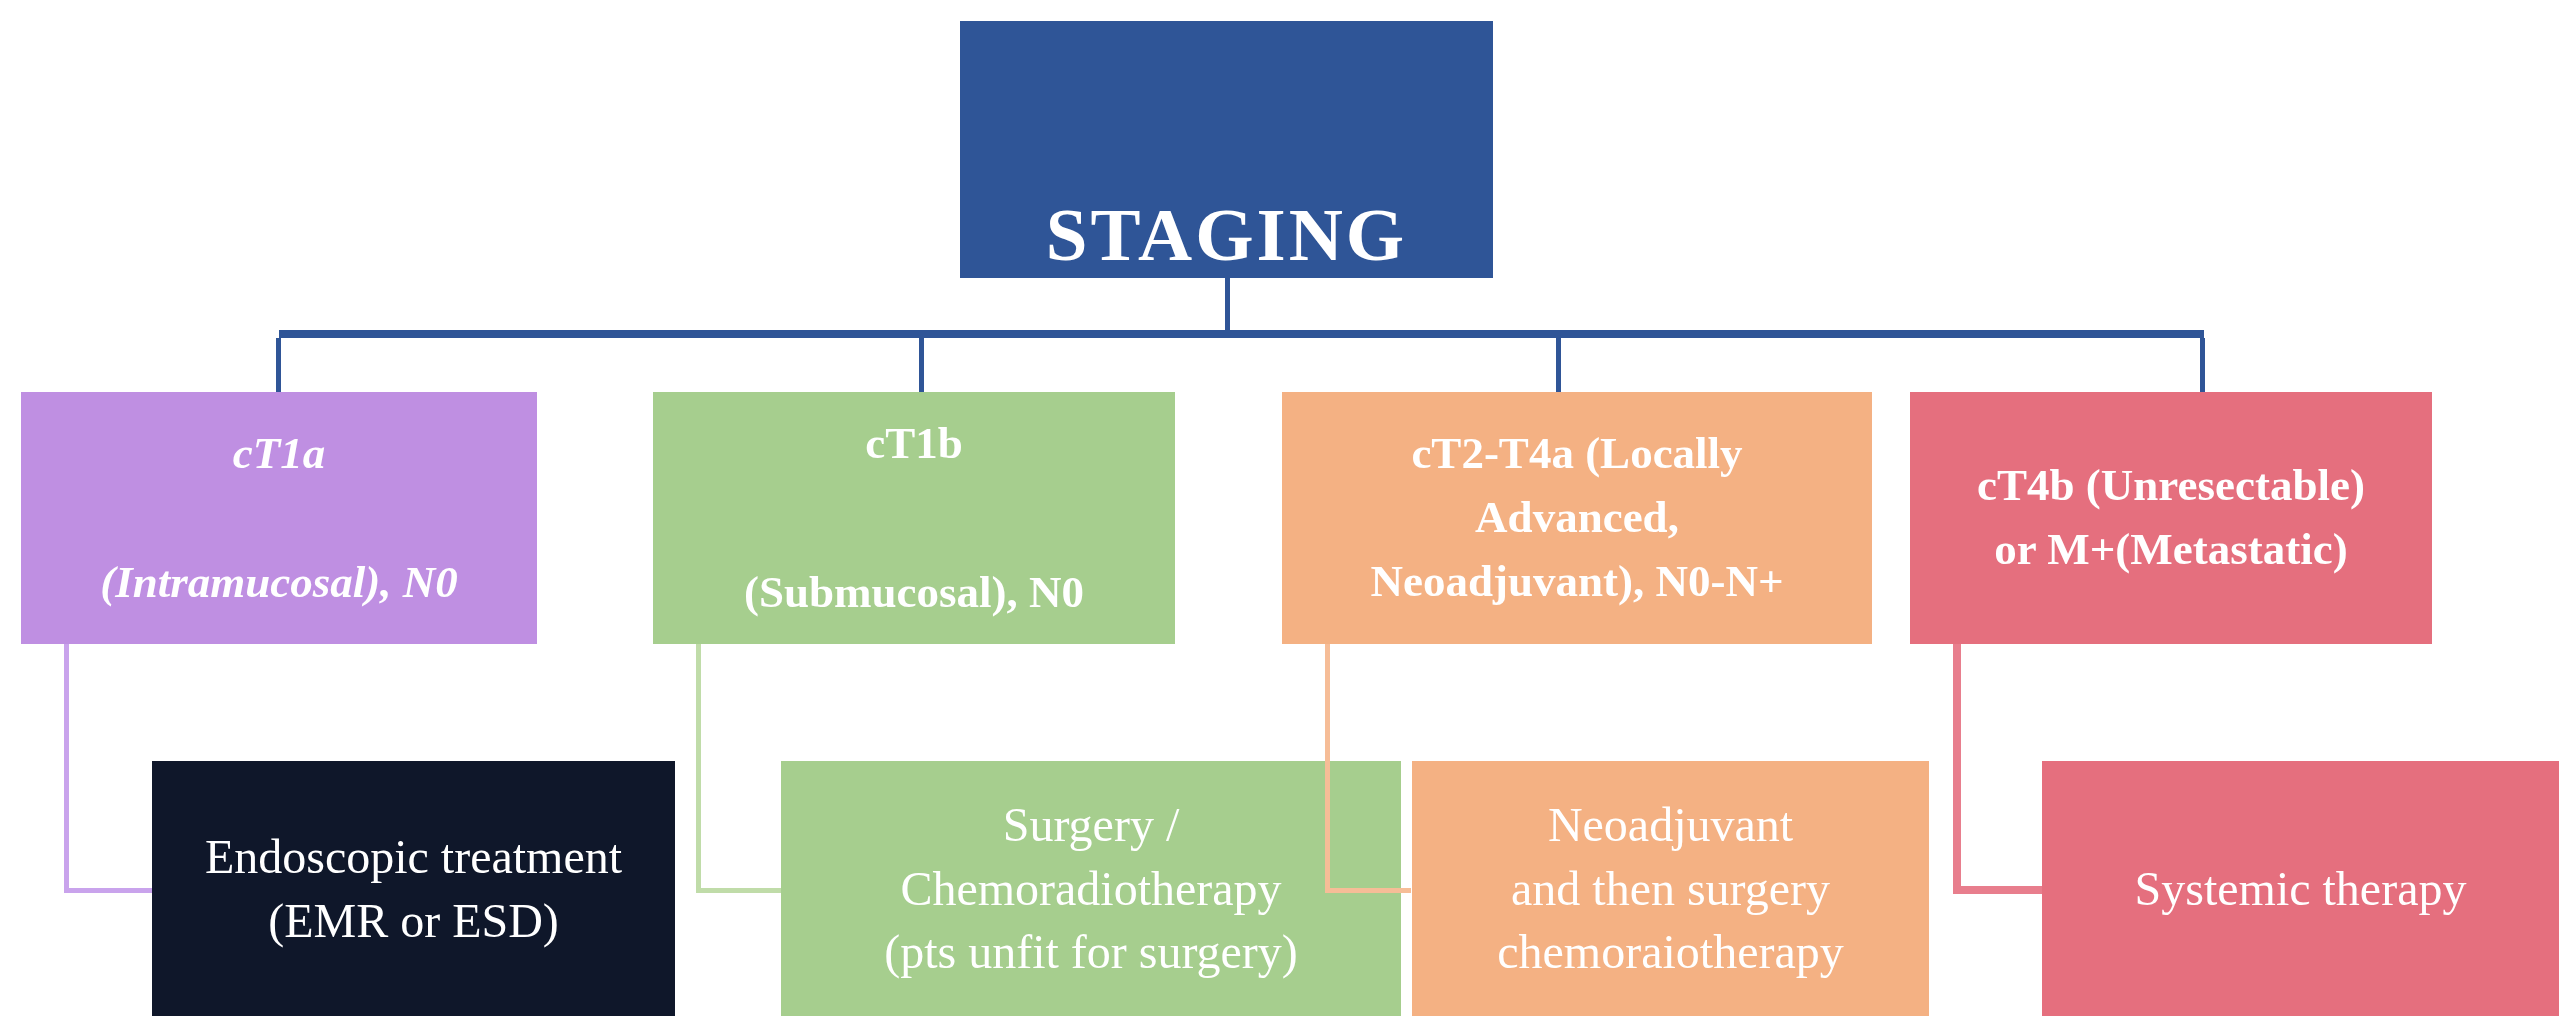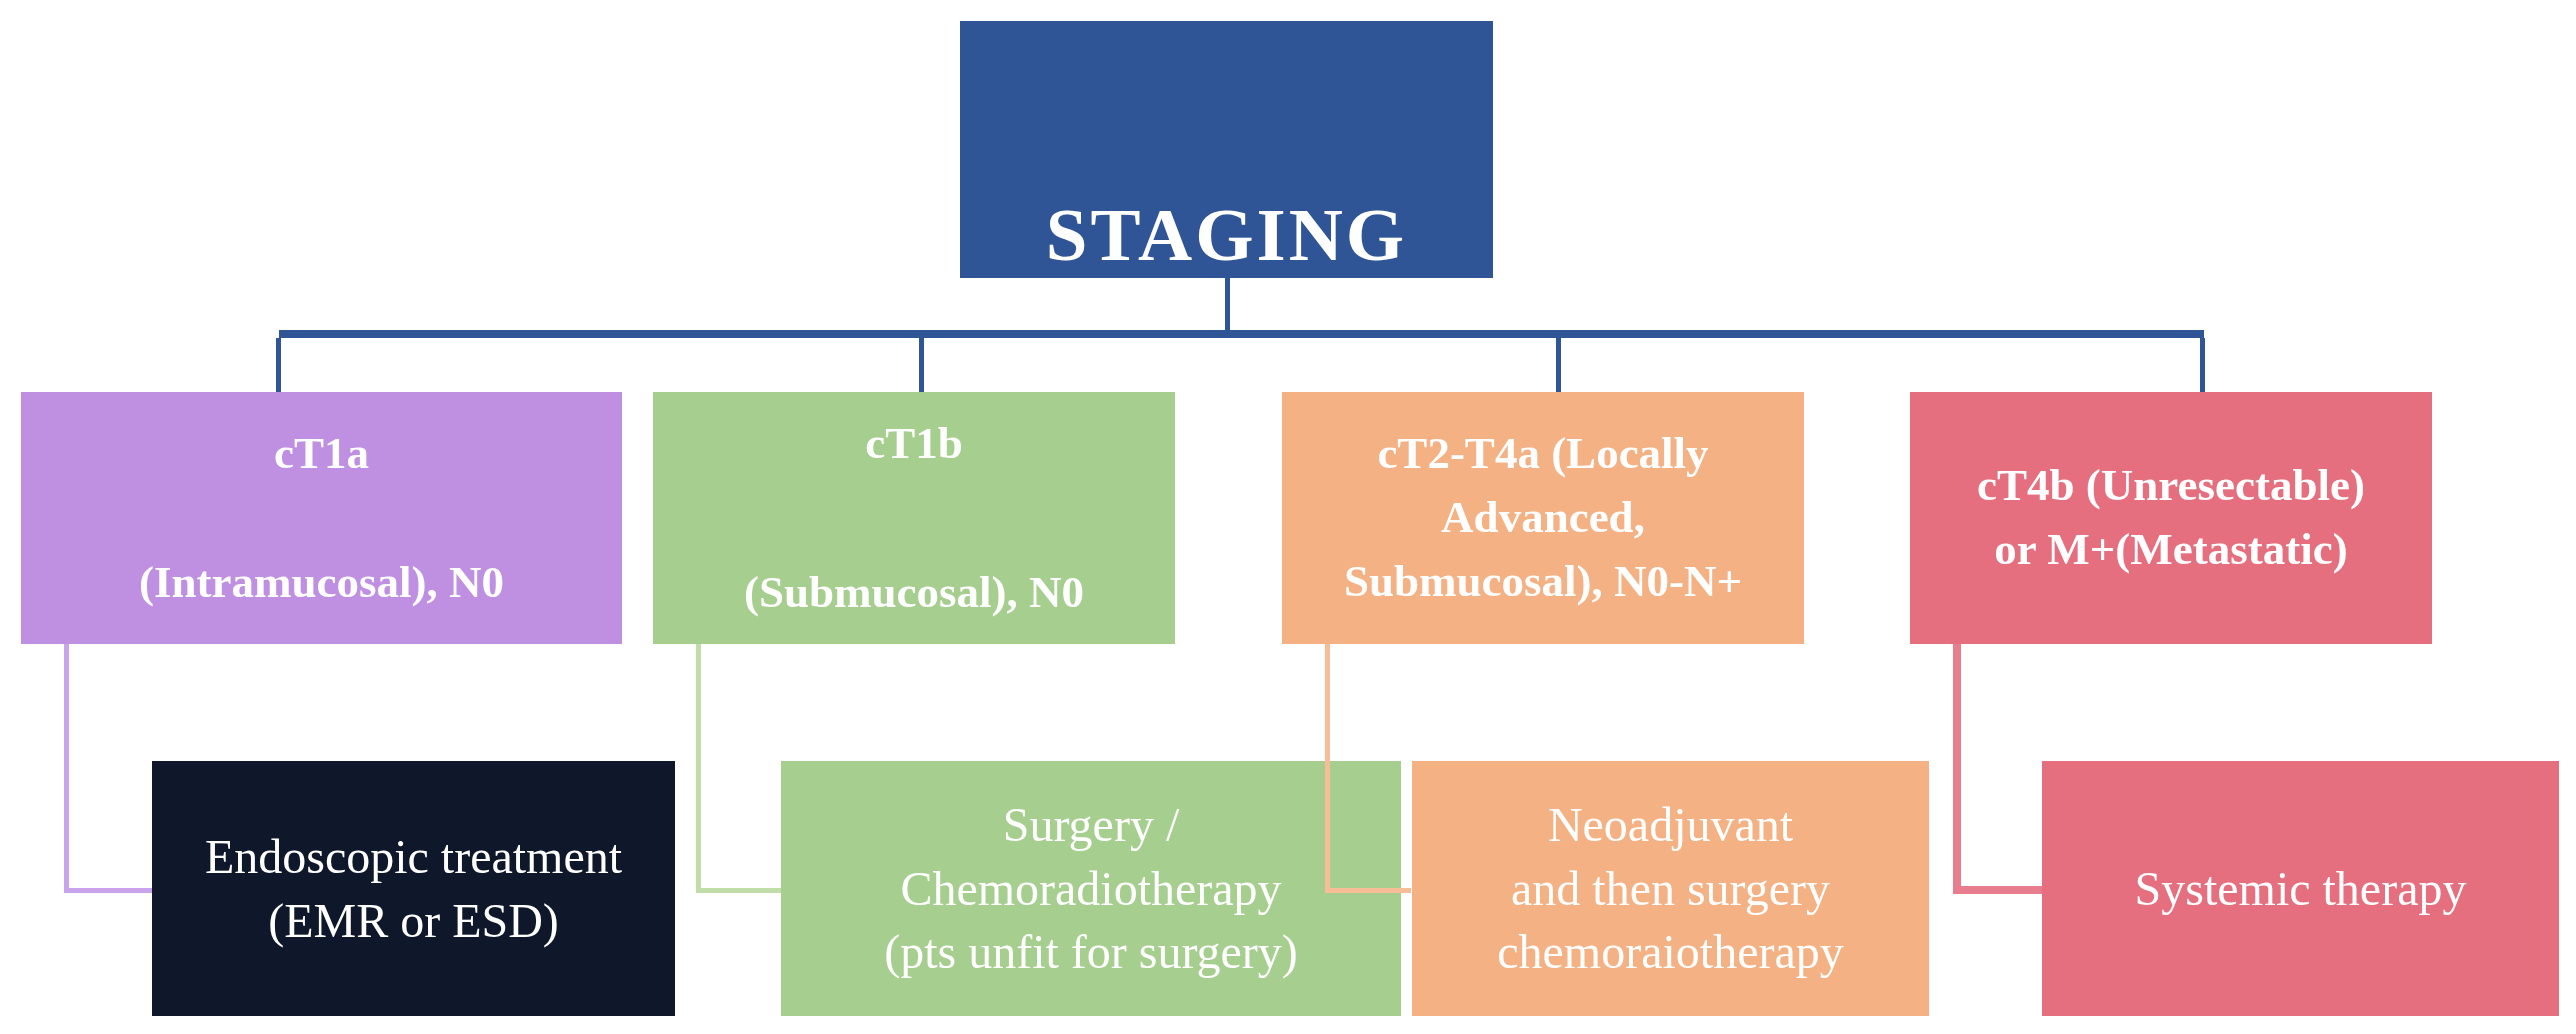--- a/index.html
+++ b/index.html
@@ -15,23 +15,23 @@
   .conn{position:absolute;}
   .stub{left:1225px;top:278px;width:4.5px;height:53px;}
   .bar{left:279px;top:330px;width:1925px;height:7.5px;}
   .drop{top:338px;width:4.5px;height:55px;}
   .drop.d0{left:276px;}
   .drop.d1{left:919px;}
   .drop.d2{left:1556px;}
   .drop.d3{left:2200px;}
   
   .stage{top:392px;height:252px;font-size:45px;font-weight:bold;line-height:1.42;}
-  .b0 .stage{left:21px;width:601px;}
+  .b0 .stage{left:21px;width:516px;font-style:italic;}
   .b1 .stage{left:653px;width:522px;gap:20px;}
-  .b2 .stage{left:1282px;width:522px;}
+  .b2 .stage{left:1282px;width:590px;}
   .b3 .stage{left:1910px;width:522px;}
   .para-gap{margin-top:65px;}
   
   .elbow-v{top:644px;width:4.5px;height:249px;}
   .elbow-h{top:888px;height:4.5px;}
   .b0 .elbow-v{left:64px;}
   .b0 .elbow-h{left:64px;width:88px;}
   .b1 .elbow-v{left:696px;}
   .b1 .elbow-h{left:696px;width:85px;}
   .b2 .elbow-v{left:1325px;}
@@ -85,21 +85,21 @@
       <div class="line">Surgery /</div>
       <div class="line">Chemoradiotherapy</div>
       <div class="line">(pts unfit for surgery)</div>
     </div>
   </div>
 
   <div class="branch b2">
     <div class="box stage" style="background-color: rgb(244, 177, 131);">
       <div class="line">cT2-T4a (Locally</div>
       <div class="line">Advanced,</div>
-      <div class="line">Submucosal), N0-N+</div>
+      <div class="line">Neoadjuvant), N0-N+</div>
     </div>
     <div class="conn elbow-v" style="background-color: rgb(246, 189, 151);"></div>
     <div class="conn elbow-h" style="background-color: rgb(246, 189, 151);"></div>
     <div class="box treat" style="background-color: rgb(244, 177, 131);">
       <div class="line">Neoadjuvant</div>
       <div class="line">and then surgery</div>
       <div class="line">chemoraiotherapy</div>
     </div>
   </div>
 

